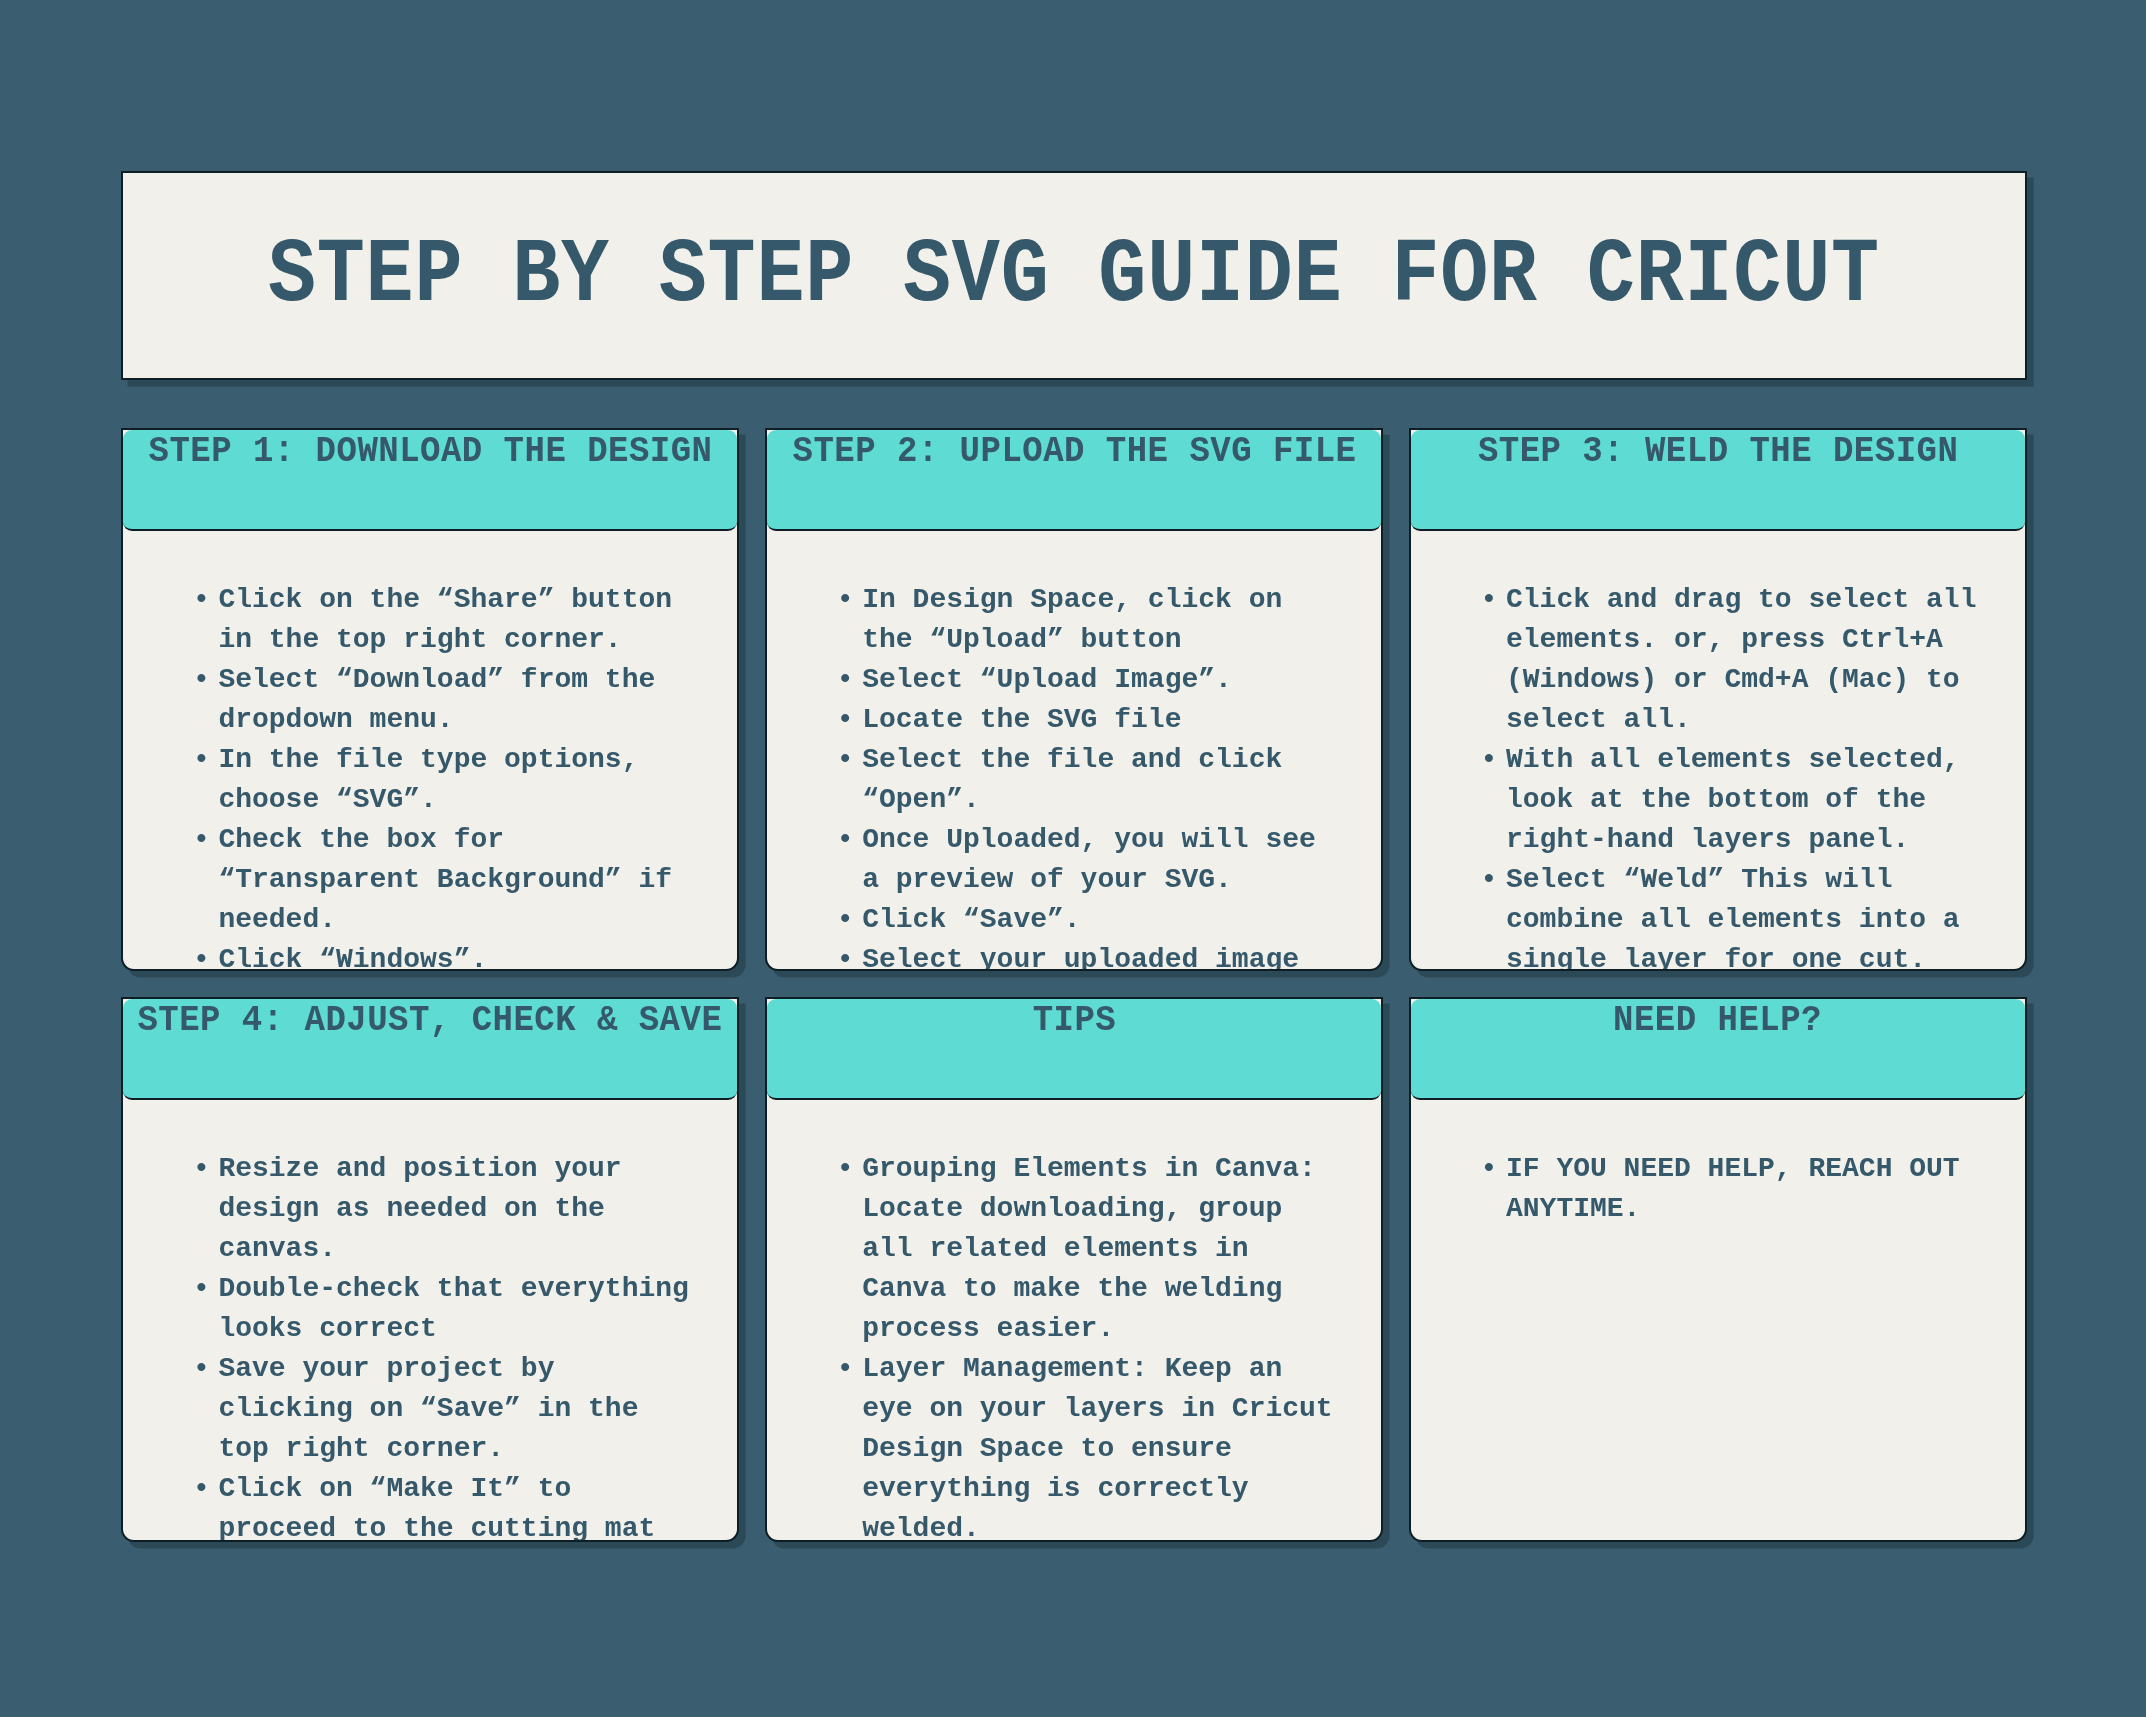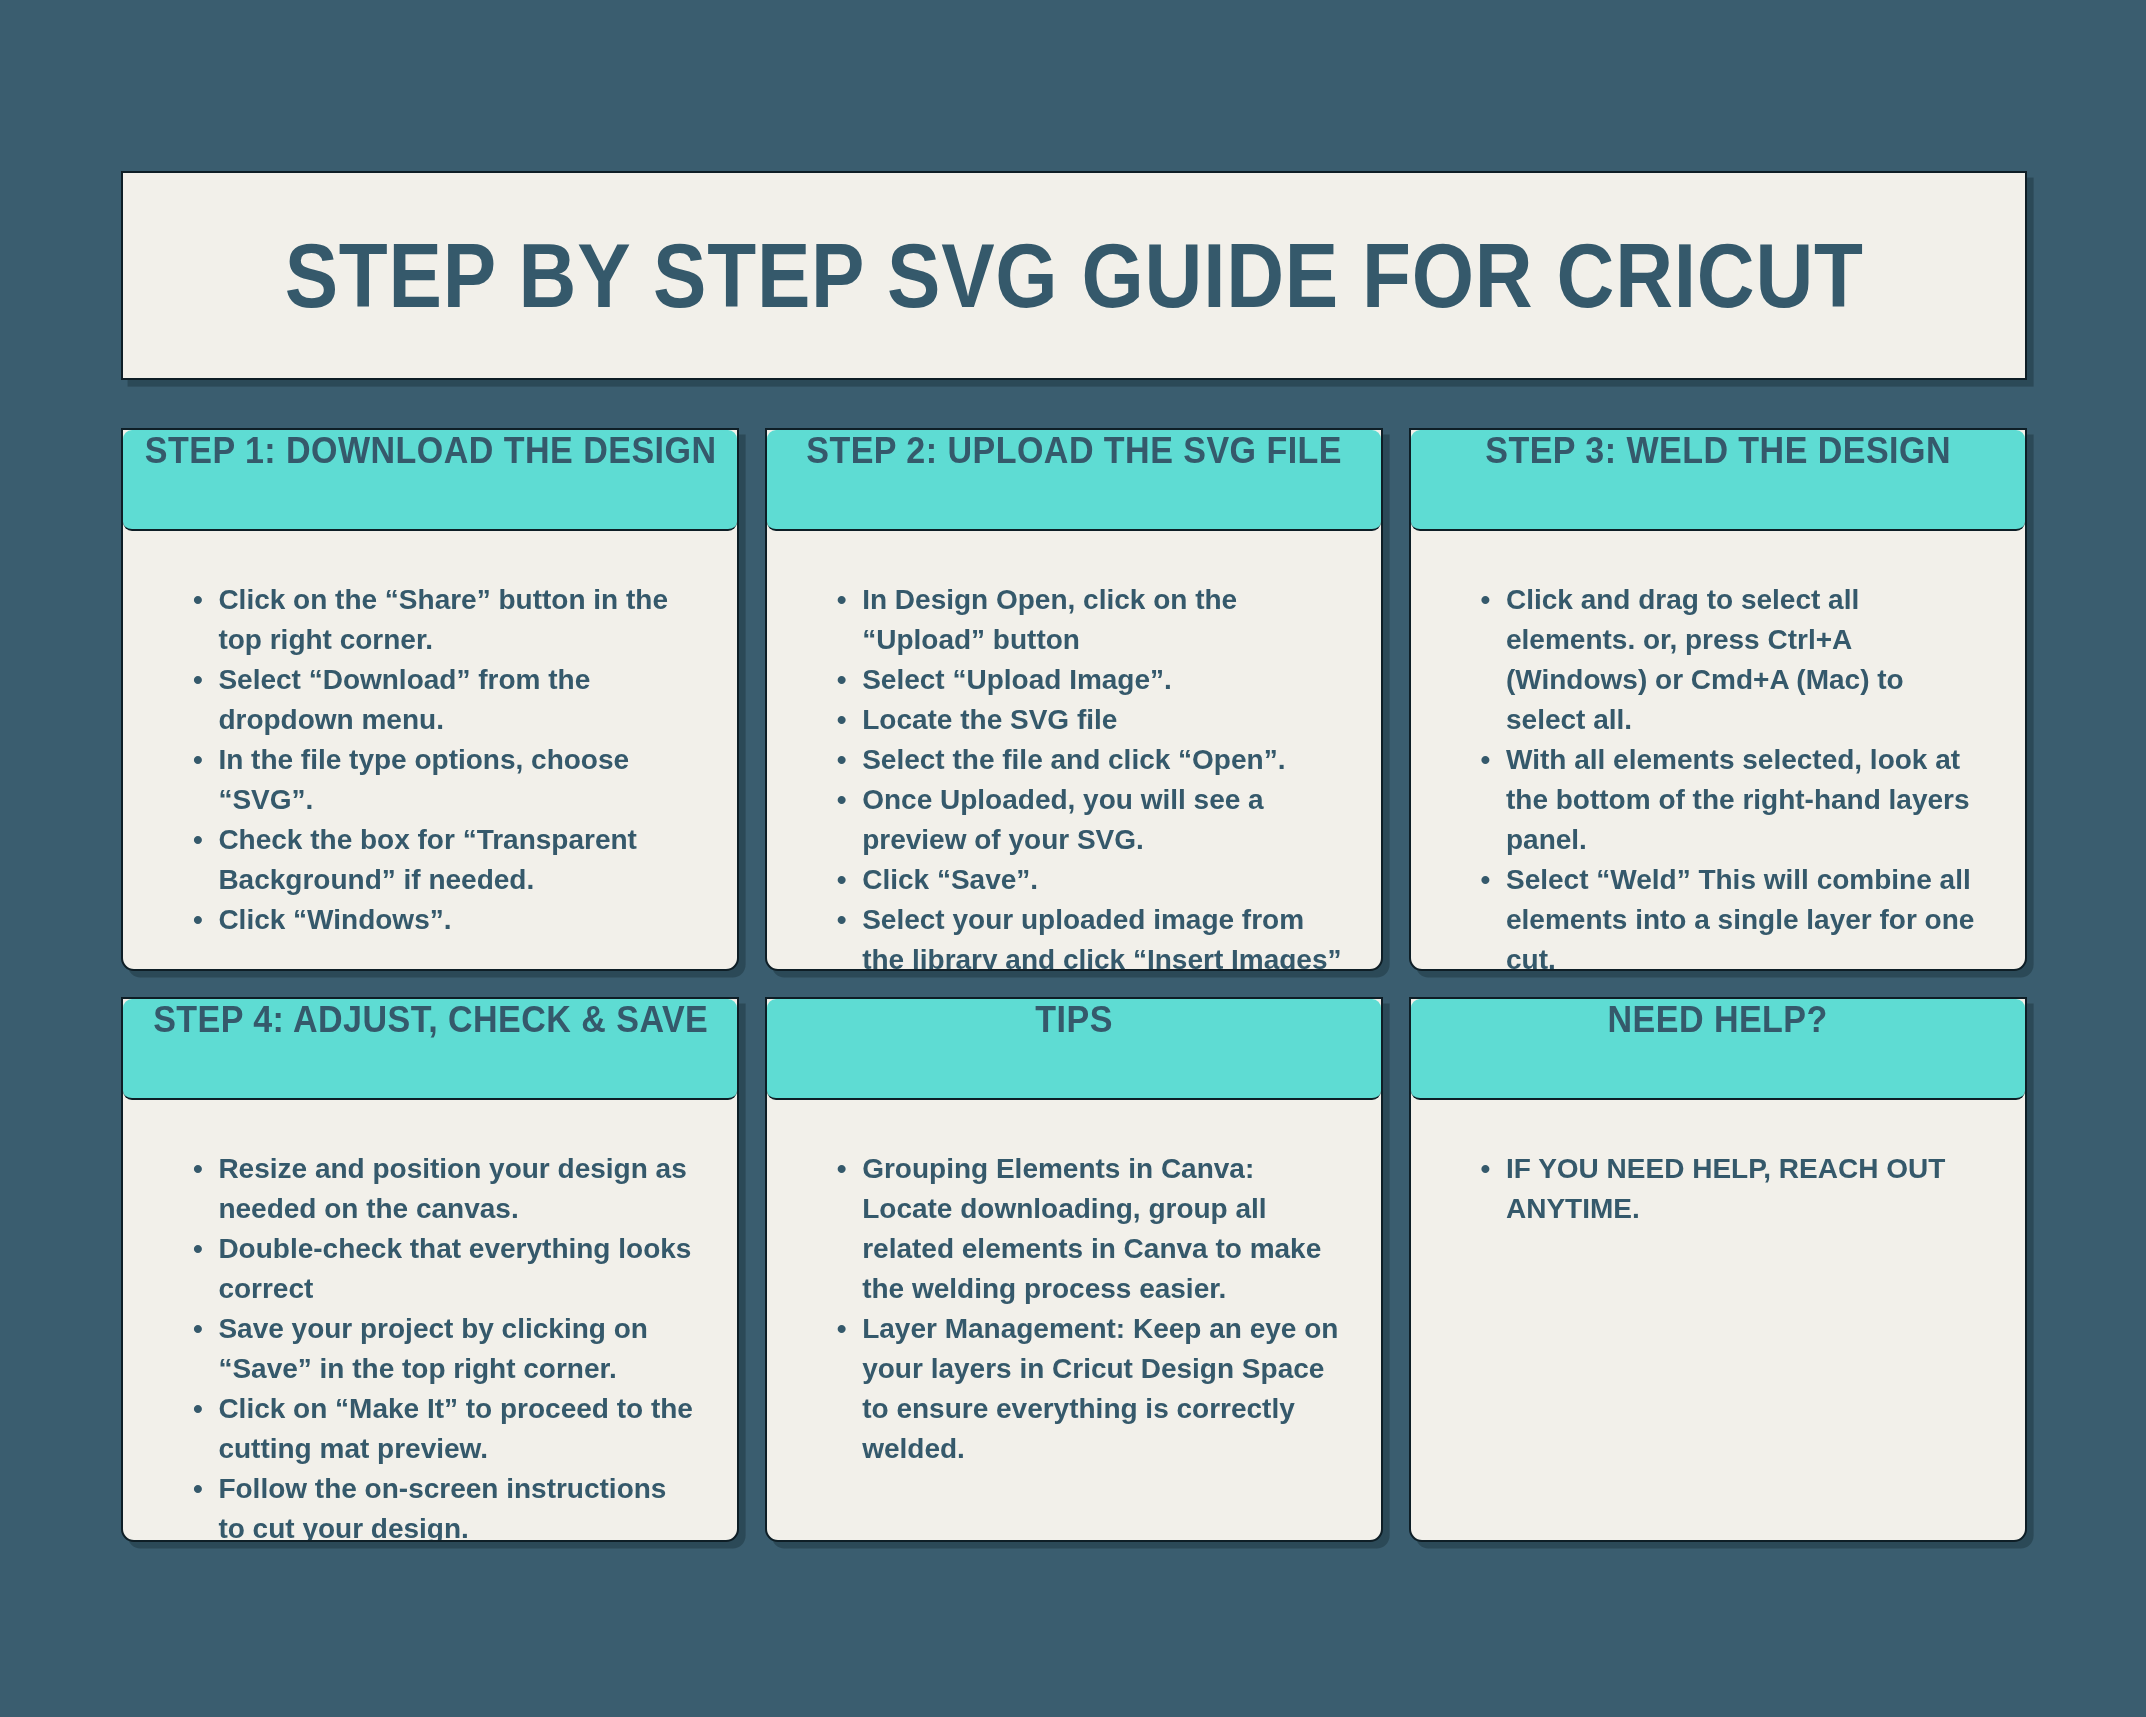--- a/index.html
+++ b/index.html
@@ -13,20 +13,21 @@
   html, body { width: 2147px; height: 1718px; overflow: hidden; }
   body {
     background: var(--background);
     font-family: "Liberation Sans", "DejaVu Sans", sans-serif;
   }
   .poster {
     position: relative;
     width: 2147px;
     height: 1718px;
     background: var(--background);
+    font-family: Liberation Mono, monospace;
   }
   .title-banner {
     position: absolute;
     left: 121px;
     top: 171px;
     width: 1906px;
     height: 209px;
     background: var(--cream);
     border: 2.8px solid var(--border);
     box-shadow: 6.6px 6.6px 0 rgba(8, 20, 26, 0.28);
@@ -126,21 +127,21 @@
           </ul>
       </div>
     </article>
 
     <article class="card">
       <div class="card-header">
         <h2>STEP 2: UPLOAD THE SVG FILE</h2>
       </div>
       <div class="card-body">
         <ul class="bullet-list">
-            <li>In Design Open, click on the “Upload” button</li>
+            <li>In Design Space, click on the “Upload” button</li>
             <li>Select “Upload Image”.</li>
             <li>Locate the SVG file</li>
             <li>Select the file and click “Open”.</li>
             <li>Once Uploaded, you will see a preview of your SVG.</li>
             <li>Click “Save”.</li>
             <li>Select your uploaded image from the library and click “Insert Images”</li>
           </ul>
       </div>
     </article>
 

